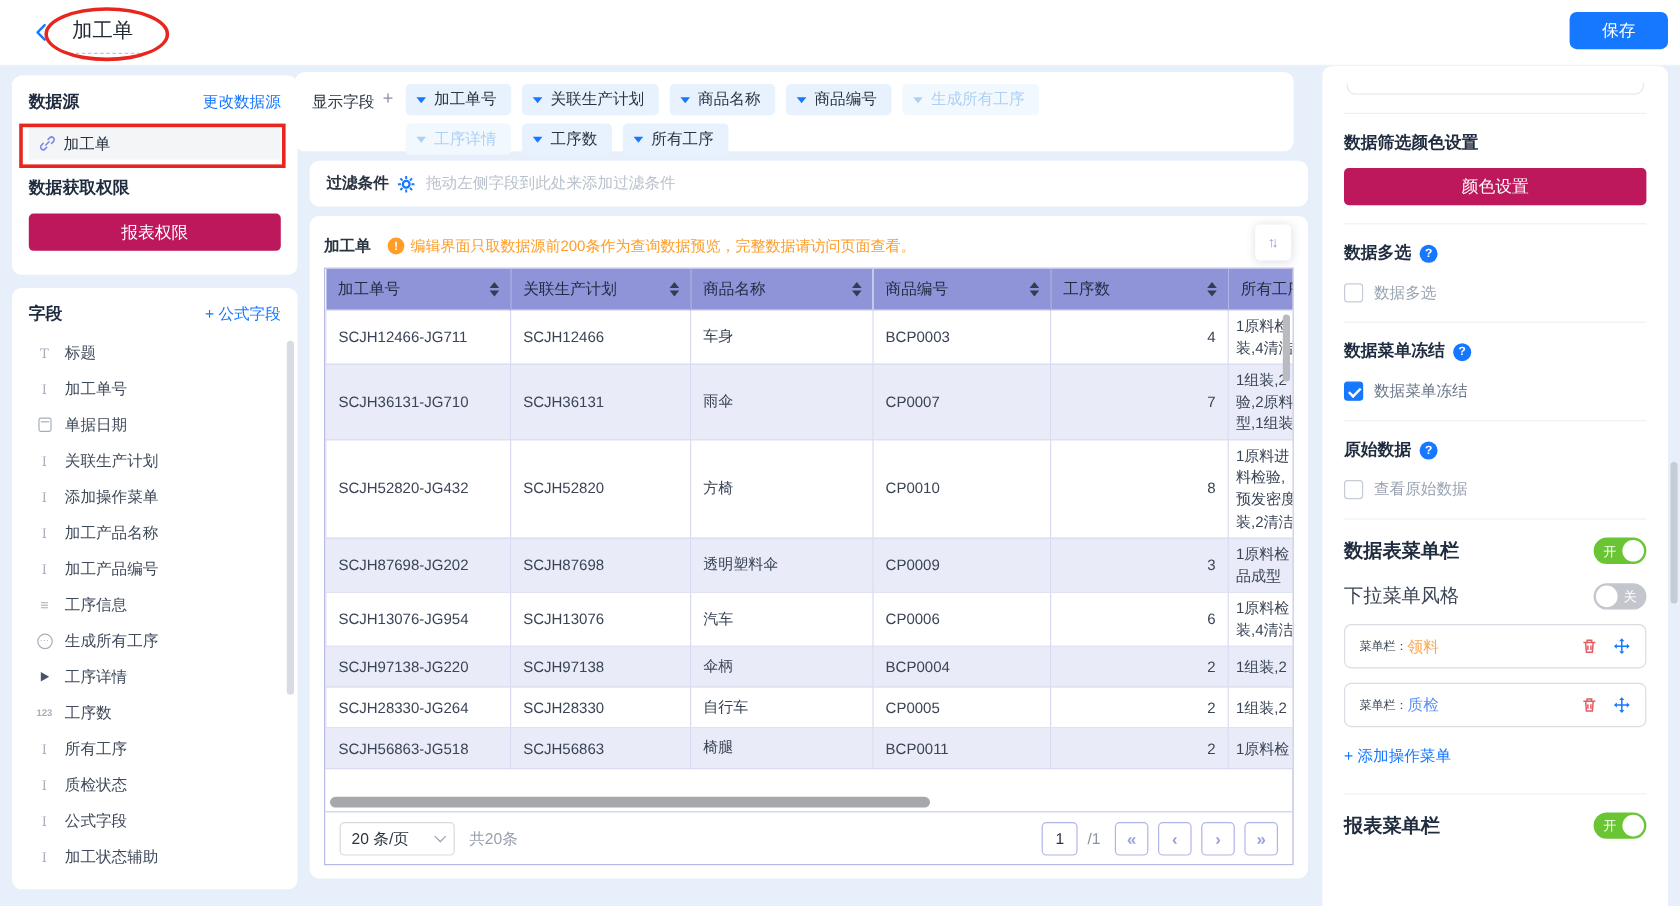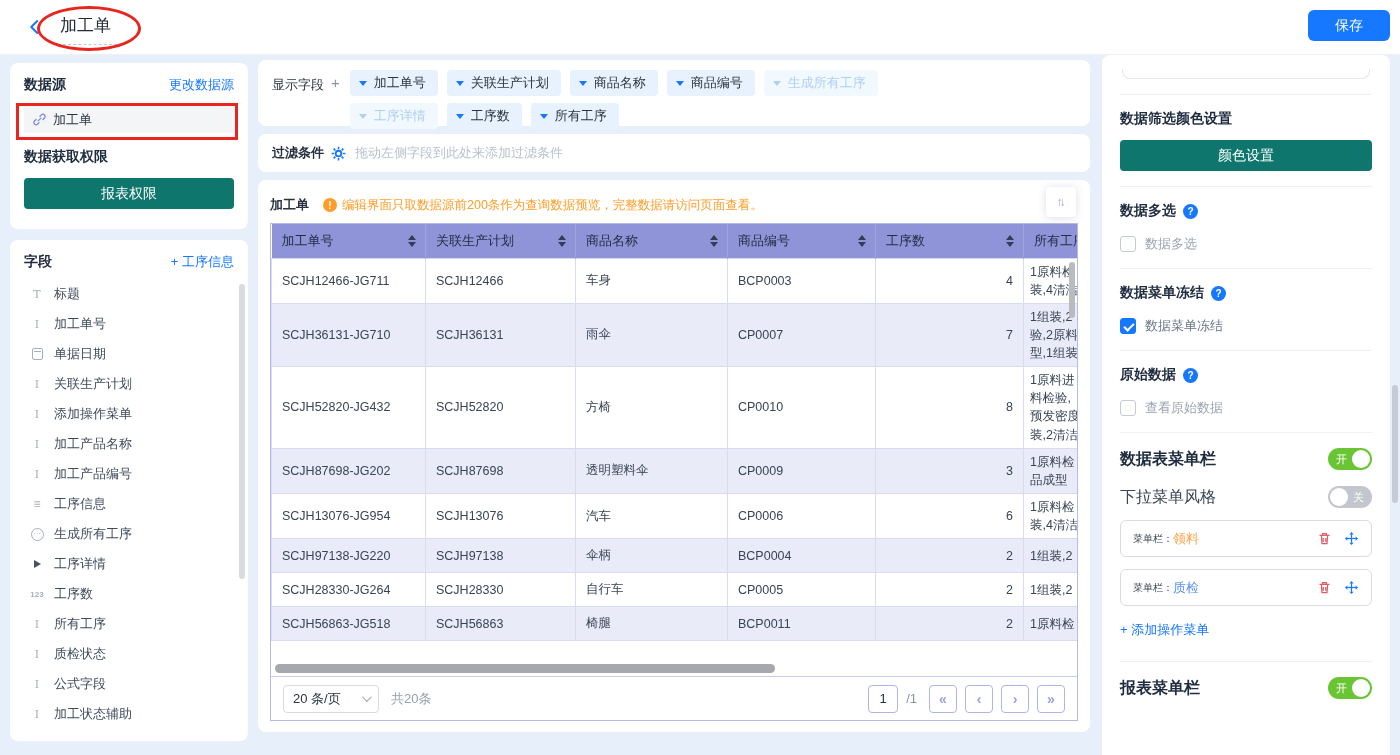--- a/index.html
+++ b/index.html
@@ -25,21 +25,21 @@
                border:3px solid #e8261f; z-index:9; pointer-events:none; }
 
   
   .ds-card { left:10px; top:63px; width:238px; height:166px; padding:13px 14px; }
   .row-between { display:flex; align-items:flex-start; justify-content:space-between; }
   .sec-title { font-size:14px; font-weight:bold; color:#1f2b3e; }
   .link { font-size:13px; color:#1677ff; cursor:pointer; }
   .ds-item { margin-top:12px; height:27px; background:#f4f5f7; display:flex; align-items:center;
              gap:7px; padding:0 9px; font-size:13px; color:#2a3441; cursor:pointer; }
   .perm-title { margin-top:15px; font-size:14px; font-weight:bold; color:#1f2b3e; }
-  .blue-btn { margin-top:12px; width:100%; height:31px; background:#0f766e; color:#fff;
+  .blue-btn { margin-top:12px; width:100%; height:31px; background:#be185d; color:#fff;
               font-size:14px; border:none; border-radius:4px; display:flex; align-items:center;
               justify-content:center; cursor:pointer; }
 
   .fields-card { left:10px; top:240px; width:238px; height:501px; padding:13px 14px; overflow:hidden; }
   .field-list { margin-top:8px; }
   .field-item { height:30px; display:flex; align-items:center; gap:9px; padding-left:5px;
                 font-size:13px; color:#3f4a5a; cursor:pointer; }
   .ficon { width:16px; display:flex; align-items:center; justify-content:center; flex:0 0 16px; }
   .g-serif { font-family:"DejaVu Serif","Liberation Serif",serif; font-size:11px; color:#a7afbc; }
   .g-lines { font-size:12px; color:#a7afbc; }
@@ -48,21 +48,21 @@
   .ic-date::before { content:""; position:absolute; left:1px; right:1px; top:2px; height:1.3px; background:#a7afbc; }
   .ic-ellipsis { width:13px; height:13px; border:1.2px solid #a7afbc; border-radius:50%;
                  display:flex; align-items:center; justify-content:center; font-size:8px;
                  color:#a7afbc; line-height:1; padding-bottom:4px; }
   .ic-expand { width:0; height:0; border-left:7px solid #48536a; border-top:4.5px solid transparent;
                border-bottom:4.5px solid transparent; }
   .vthumb { position:absolute; background:#d8dce2; border-radius:3px; cursor:pointer; }
   .fields-scroll { right:3px; top:44px; width:6px; height:295px; }
 
   
-  .chips-card { left:258px; top:60px; width:832px; height:66px; padding:10px 14px; display:flex; }
+  .chips-card { left:246px; top:60px; width:832px; height:66px; padding:10px 14px; display:flex; }
   .chips-label { font-size:13px; color:#2a3441; margin-top:6px; }
   .chips-add { font-size:15px; color:#8a93a3; margin:4px 10px 0 7px; cursor:pointer; }
   .chip-rows { display:flex; flex-direction:column; gap:7px; }
   .chip-row { display:flex; gap:9px; }
   .chip { height:26px; border-radius:4px; background:#e7f2fe; display:flex; align-items:center;
           gap:7px; padding:0 12px 0 9px; font-size:13px; color:#2a3441; cursor:pointer; }
   .chip .caret { width:0; height:0; border-top:5px solid #1677ff; border-left:4px solid transparent;
                  border-right:4px solid transparent; }
   .chip.disabled { background:#f1f8fe; color:#aed0f5; }
   .chip.disabled .caret { border-top-color:#aed0f5; }
@@ -187,21 +187,21 @@
     <span>加工单</span>
   </div>
   <div class="perm-title">数据获取权限</div>
   <button class="blue-btn">报表权限</button>
 </div>
 <div class="anno-rect"></div>
 
 <div class="card fields-card">
   <div class="row-between">
     <span class="sec-title">字段</span>
-    <span class="link">+ 工序信息</span>
+    <span class="link">+ 公式字段</span>
   </div>
   <div class="field-list" id="field-list">
       <div class="field-item">
         <span class="ficon">
           <span class="g-serif">T</span>
         </span>
         <span>标题</span>
       </div>
       <div class="field-item">
         <span class="ficon">

